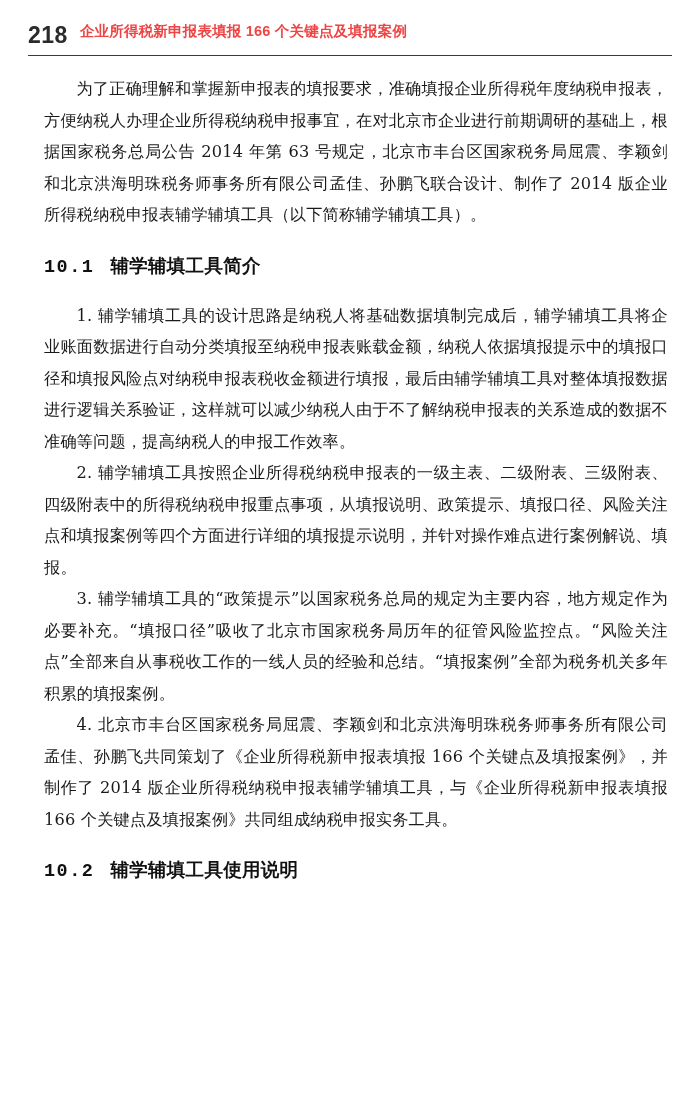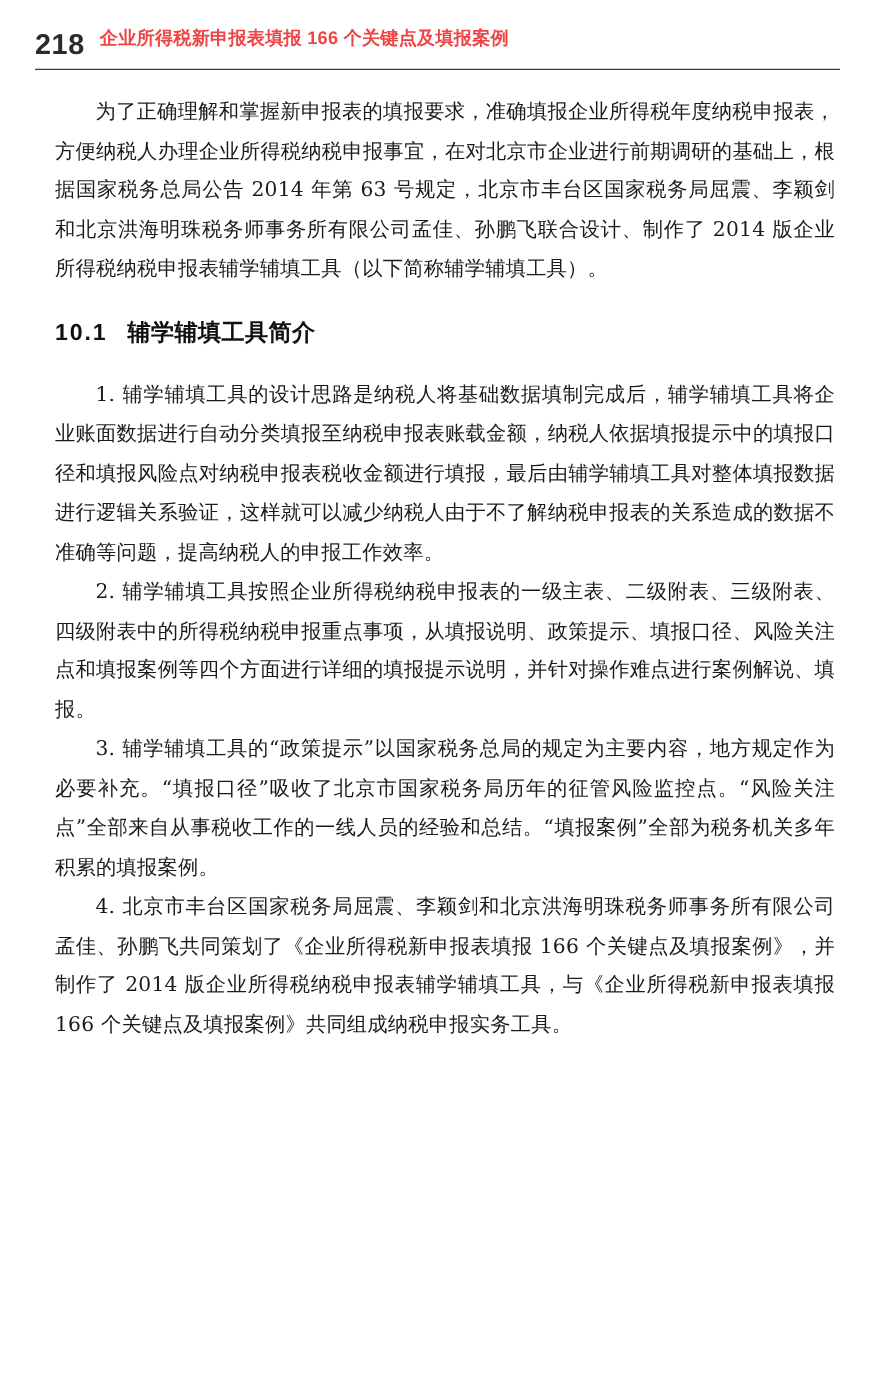--- a/index.html
+++ b/index.html
@@ -61,21 +61,21 @@
     font-size: 16.2px;
     line-height: 31.5px;
     text-align: justify;
     text-justify: inter-ideograph;
     text-indent: 2em;
     letter-spacing: 0.2px;
     font-family: "DejaVu Serif", "Liberation Serif", serif;
   }
   .gap-after-intro { height: 17px; }
   h2.section {
-    font-family: Liberation Sans, sans-serif;
+    font-family: Liberation Mono, monospace;
     font-size: 18.5px;
     font-weight: bold;
     margin: 0;
     padding: 0;
     letter-spacing: 0.3px;
     color: #111;
   }
   h2.section .num {
     margin-right: 16px;
     letter-spacing: 1.5px;
@@ -108,17 +108,20 @@
     <div class="sec-space-bottom"></div>
 
     <div class="blk">
       <p class="para">1. 辅学辅填工具的设计思路是纳税人将基础数据填制完成后，辅学辅填工具将企业账面数据进行自动分类填报至纳税申报表账载金额，纳税人依据填报提示中的填报口径和填报风险点对纳税申报表税收金额进行填报，最后由辅学辅填工具对整体填报数据进行逻辑关系验证，这样就可以减少纳税人由于不了解纳税申报表的关系造成的数据不准确等问题，提高纳税人的申报工作效率。</p>
       <p class="para">2. 辅学辅填工具按照企业所得税纳税申报表的一级主表、二级附表、三级附表、四级附表中的所得税纳税申报重点事项，从填报说明、政策提示、填报口径、风险关注点和填报案例等四个方面进行详细的填报提示说明，并针对操作难点进行案例解说、填报。</p>
       <p class="para">3. 辅学辅填工具的“政策提示”以国家税务总局的规定为主要内容，地方规定作为必要补充。“填报口径”吸收了北京市国家税务局历年的征管风险监控点。“风险关注点”全部来自从事税收工作的一线人员的经验和总结。“填报案例”全部为税务机关多年积累的填报案例。</p>
       <p class="para">4. 北京市丰台区国家税务局屈震、李颖剑和北京洪海明珠税务师事务所有限公司孟佳、孙鹏飞共同策划了《企业所得税新申报表填报 166 个关键点及填报案例》，并制作了 2014 版企业所得税纳税申报表辅学辅填工具，与《企业所得税新申报表填报 166 个关键点及填报案例》共同组成纳税申报实务工具。</p>
     </div>
 
     <div class="sec-space-top"></div>
+    <h2 class="section">
+      <span class="num">10.2</span><span>辅学辅填工具使用说明</span>
+    </h2>
     <div class="sec-space-bottom"></div>
 
 
   </div>
 </div>
 
 </body></html>

